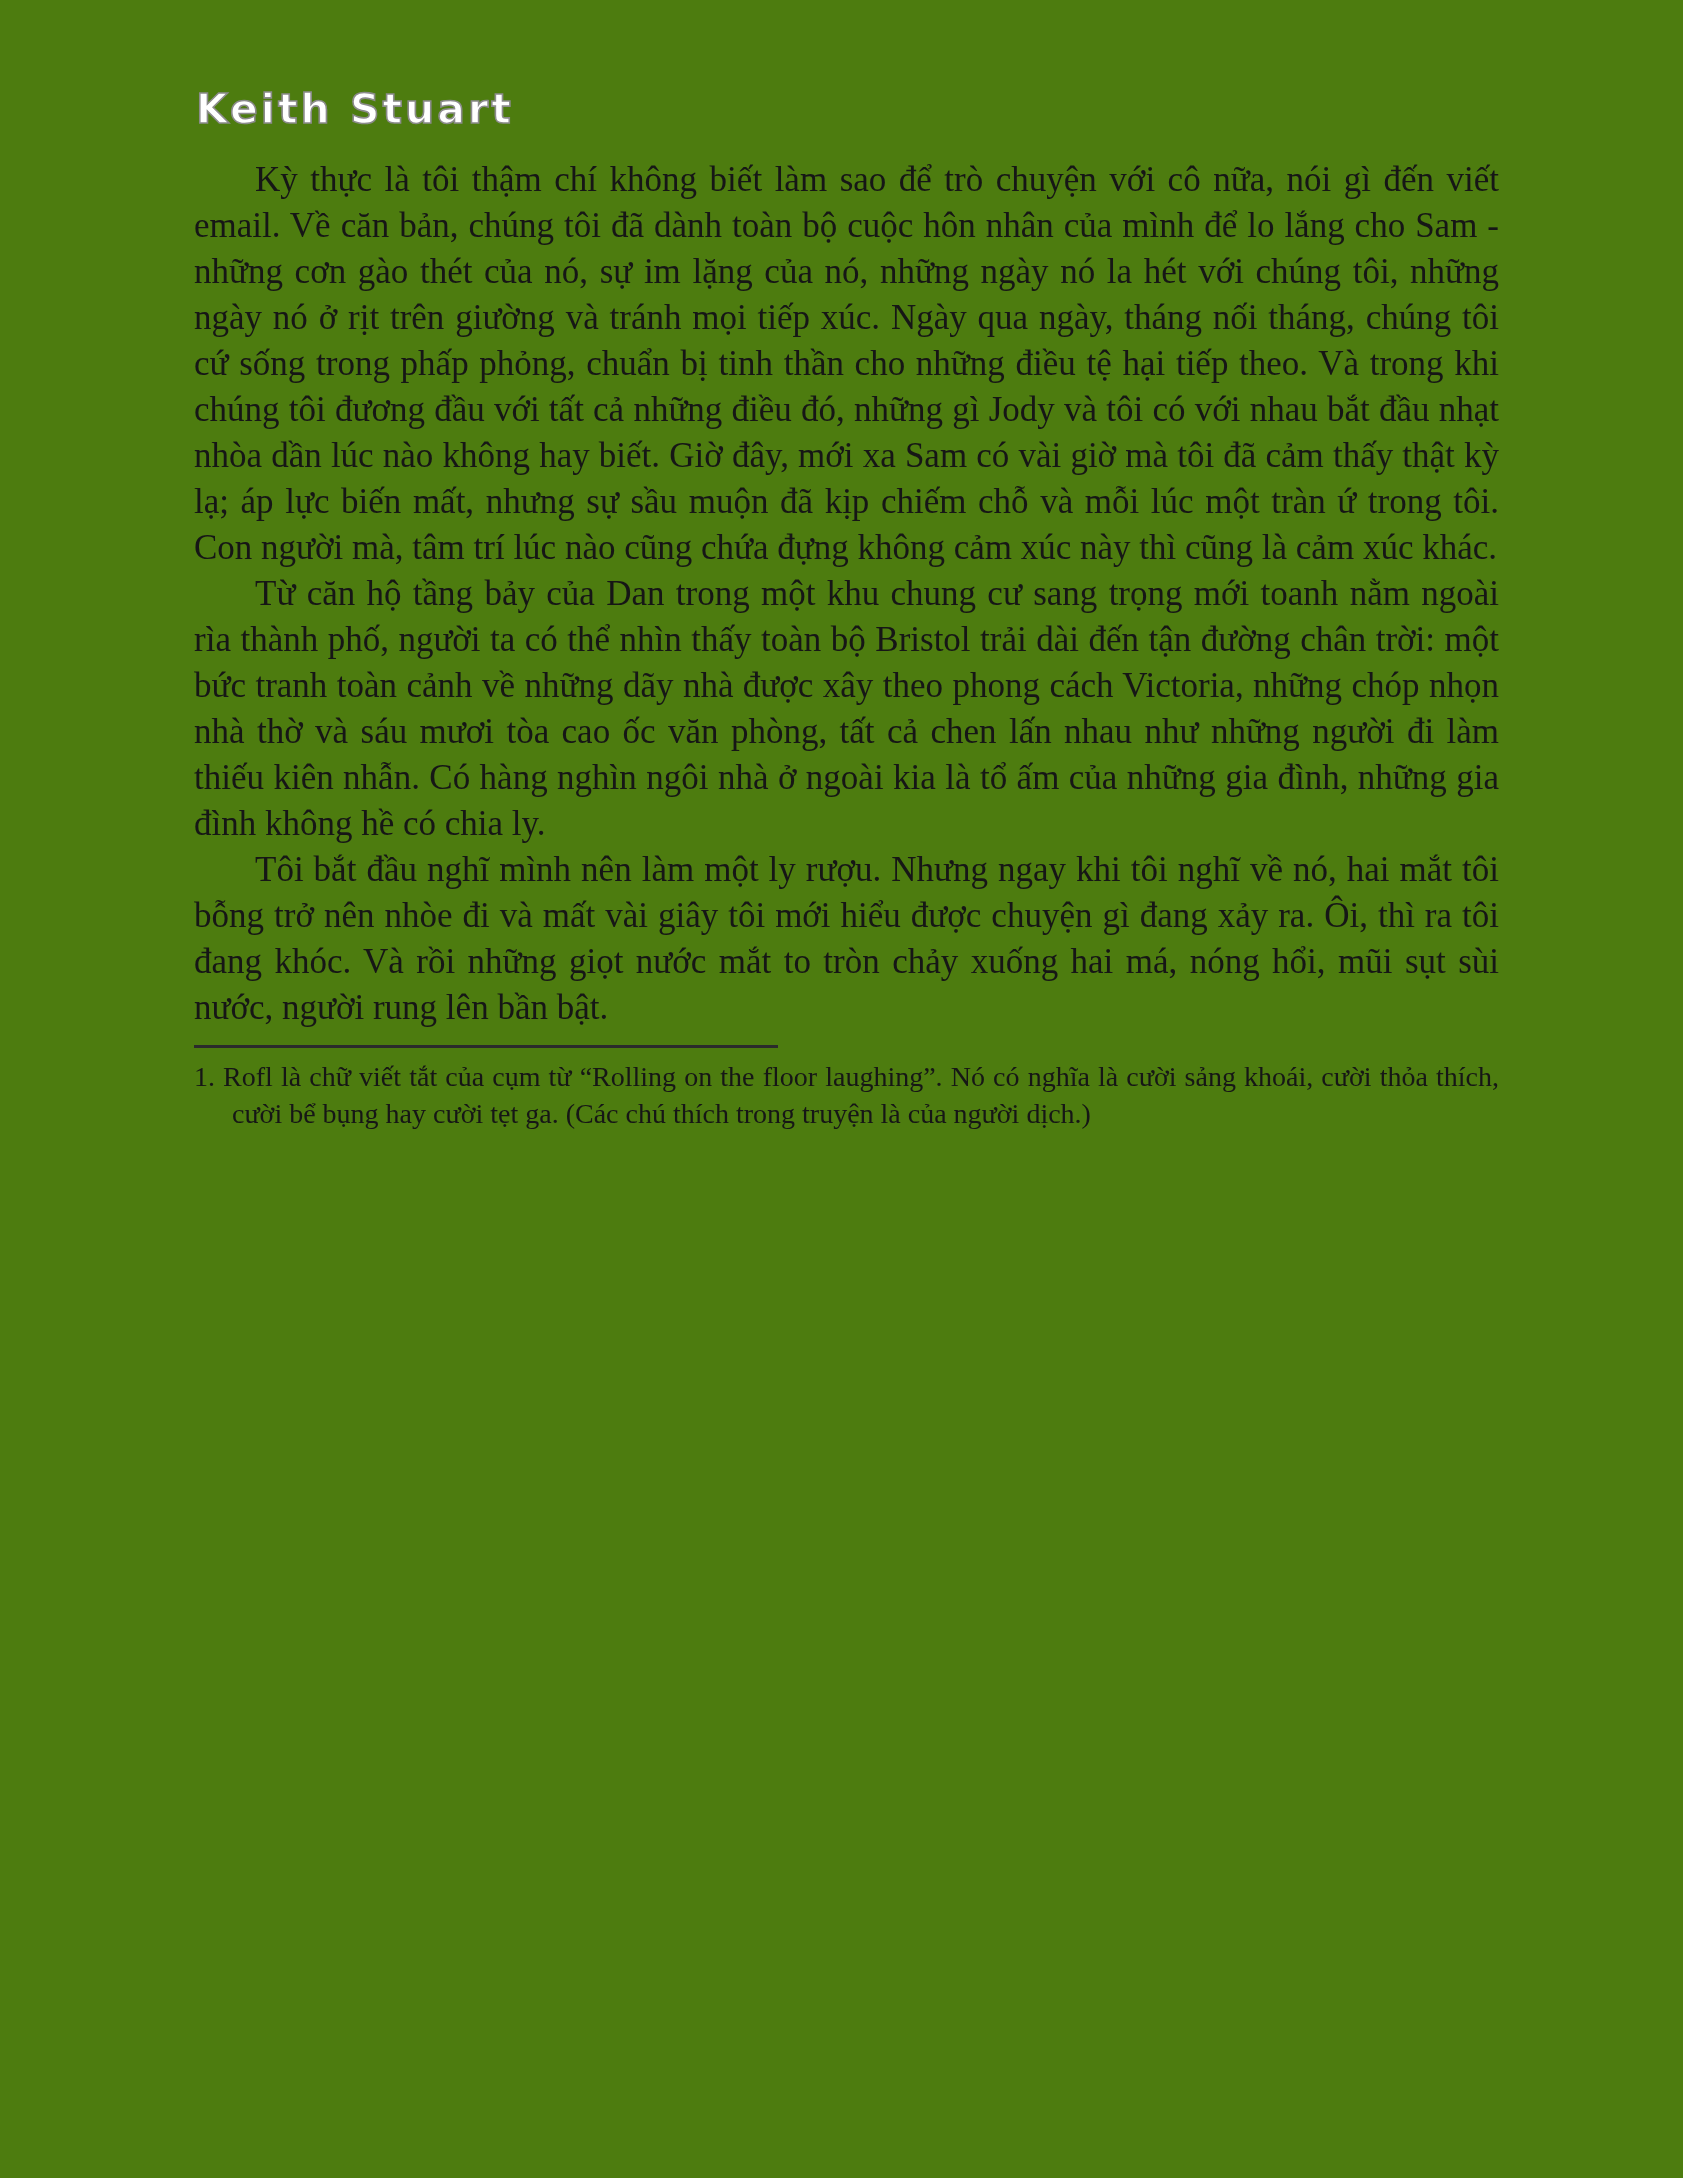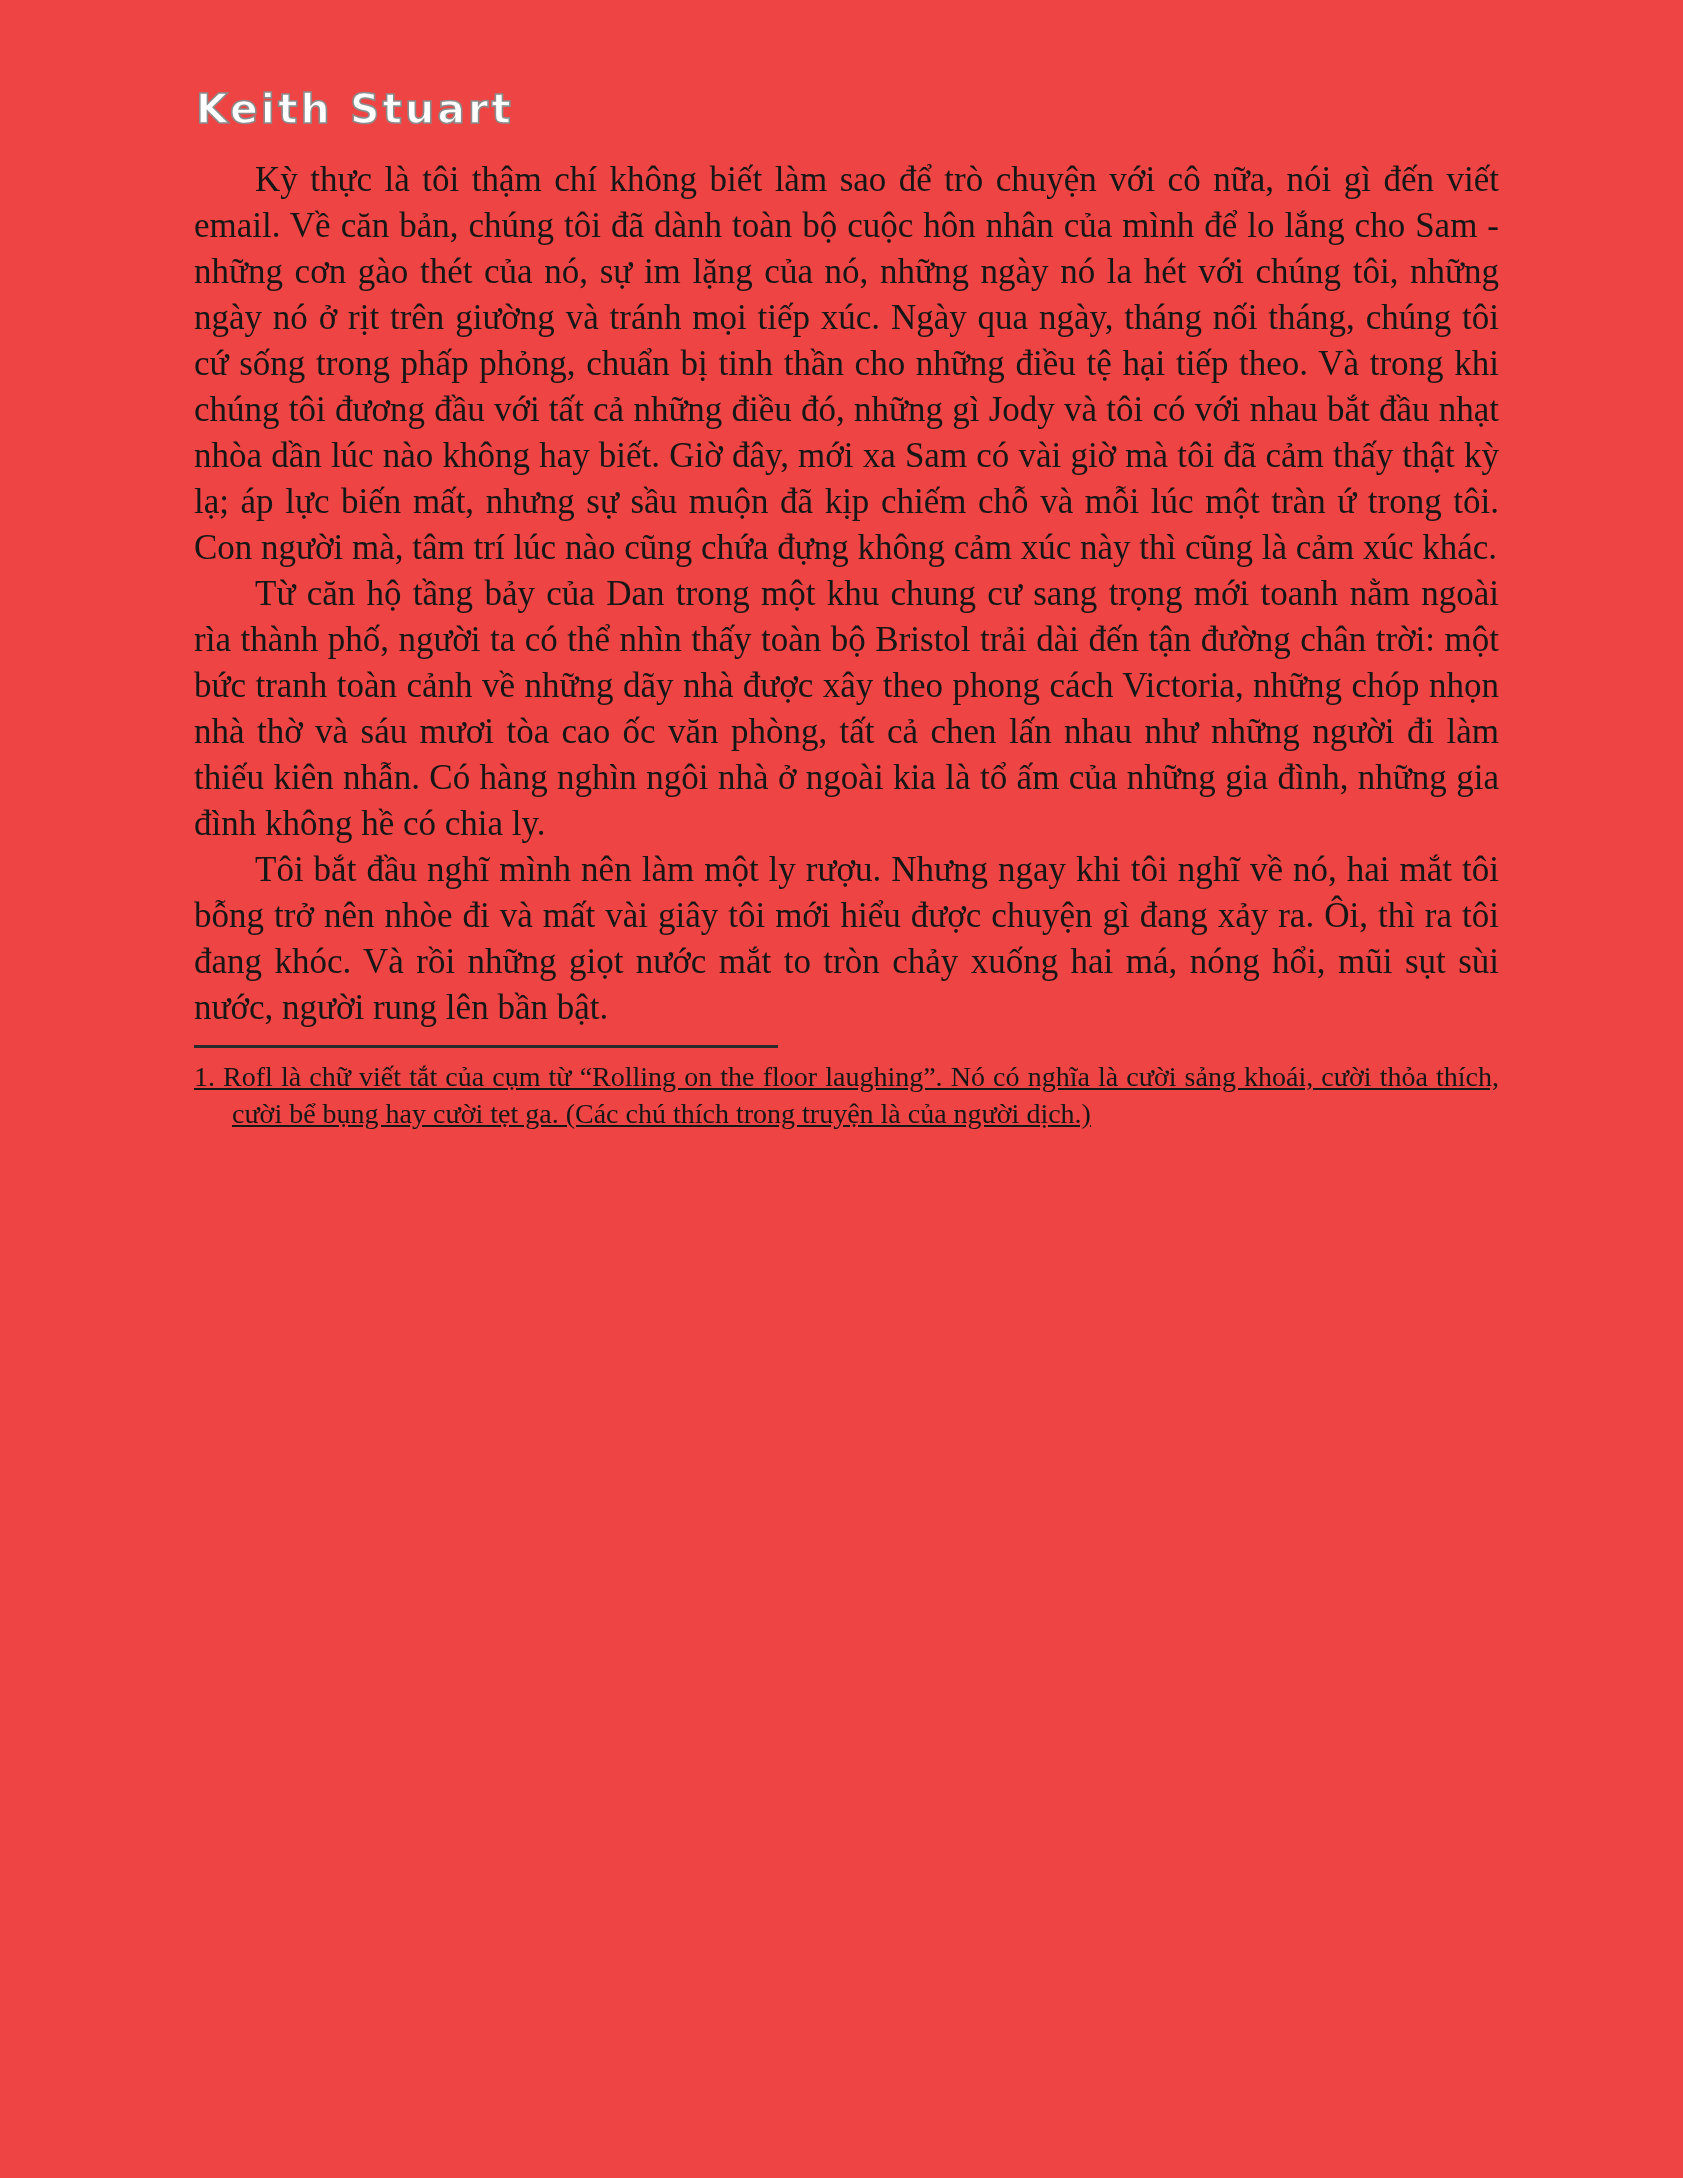--- a/index.html
+++ b/index.html
@@ -13,21 +13,21 @@
     font-family: "Liberation Serif", "DejaVu Serif", serif;
     color: #161616;
     position: relative;
     overflow: hidden;
   }
   .page {
     box-sizing: border-box;
     width: 1683px;
     height: 2178px;
     padding: 85px 184px 0 194px;
-    background: #ef4444;
+    background: #4d7c0f;
   }
   .author-header {
     font-family: "DejaVu Sans", sans-serif;
     font-size: 41px;
     font-weight: 700;
     letter-spacing: 3px;
     color: #ffffff;
     -webkit-text-stroke: 1.6px #8b8b8b;
     margin: 0 0 24px 2px;
   }
@@ -49,21 +49,20 @@
     margin: 14px 0 10px 0;
   }
   .footnote {
     font-size: 28px;
     line-height: 37px;
     text-align: justify;
     color: #161616;
     padding-left: 38px;
     text-indent: -38px;
     margin: 0;
-    text-decoration: underline;
   }
 </style>
 </head>
 <body>
 
 <div class="page">
 
   <div class="author-header">Keith Stuart</div>
 
   <div class="body-text">

